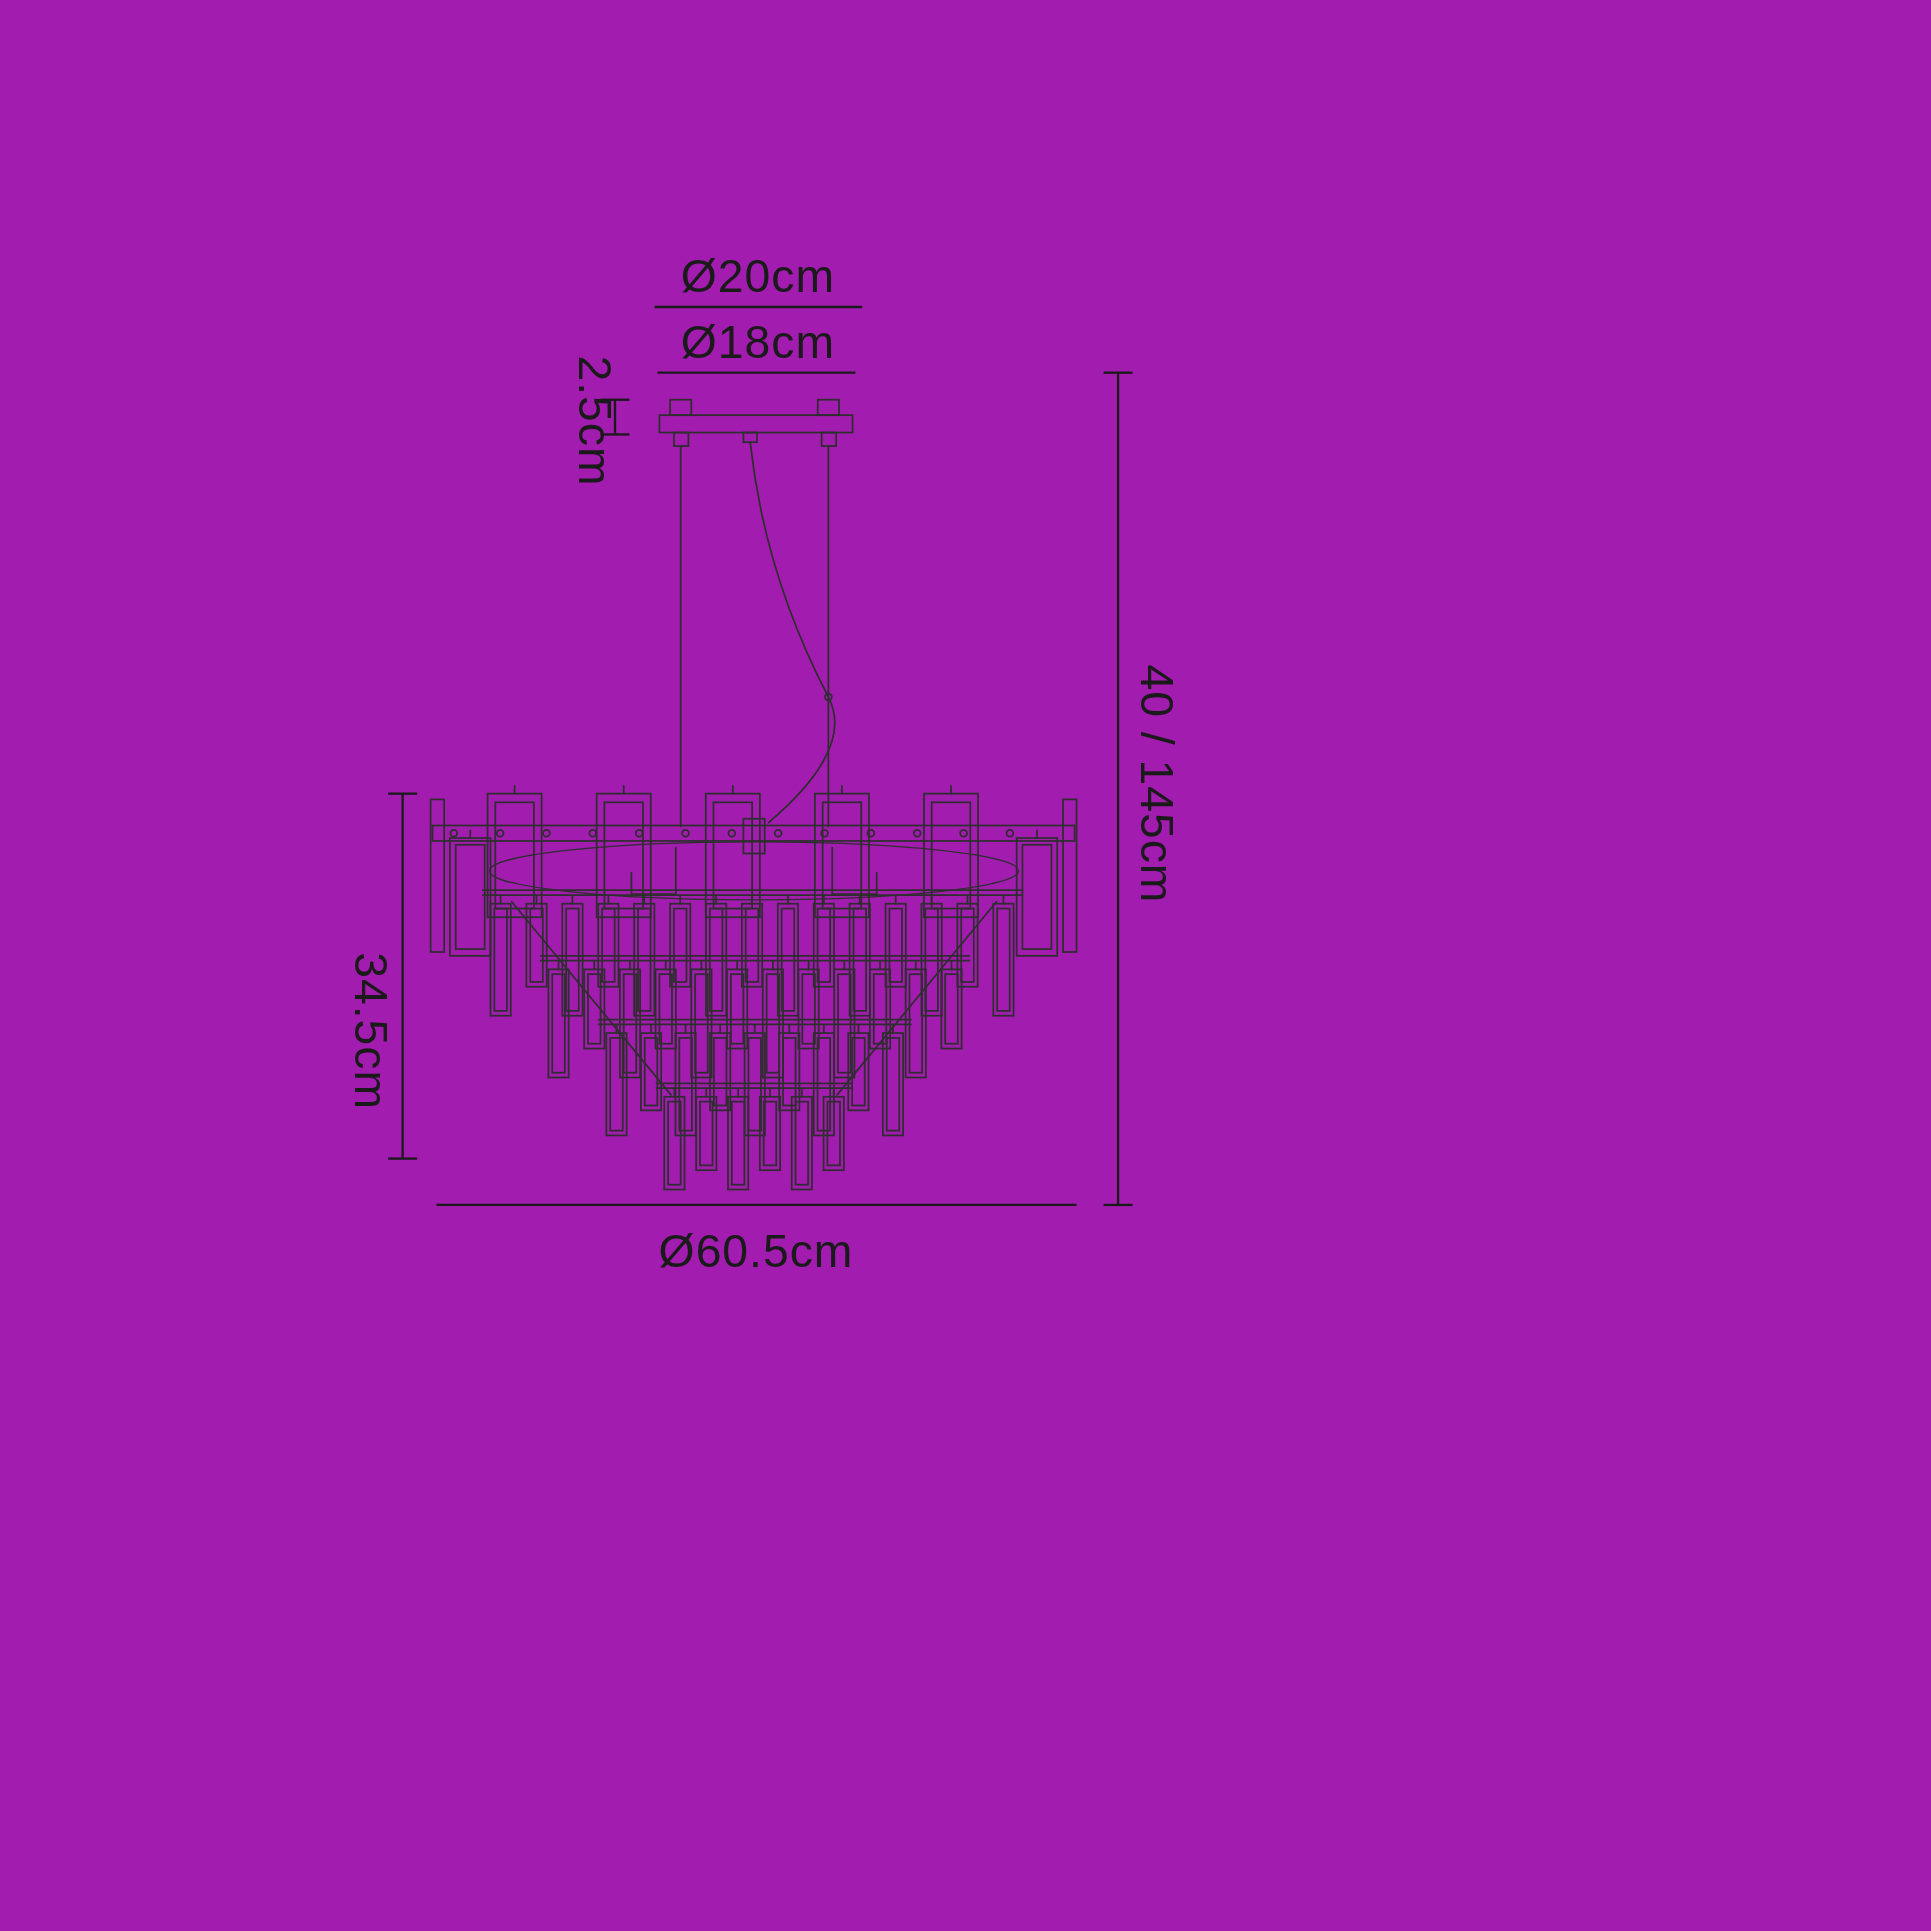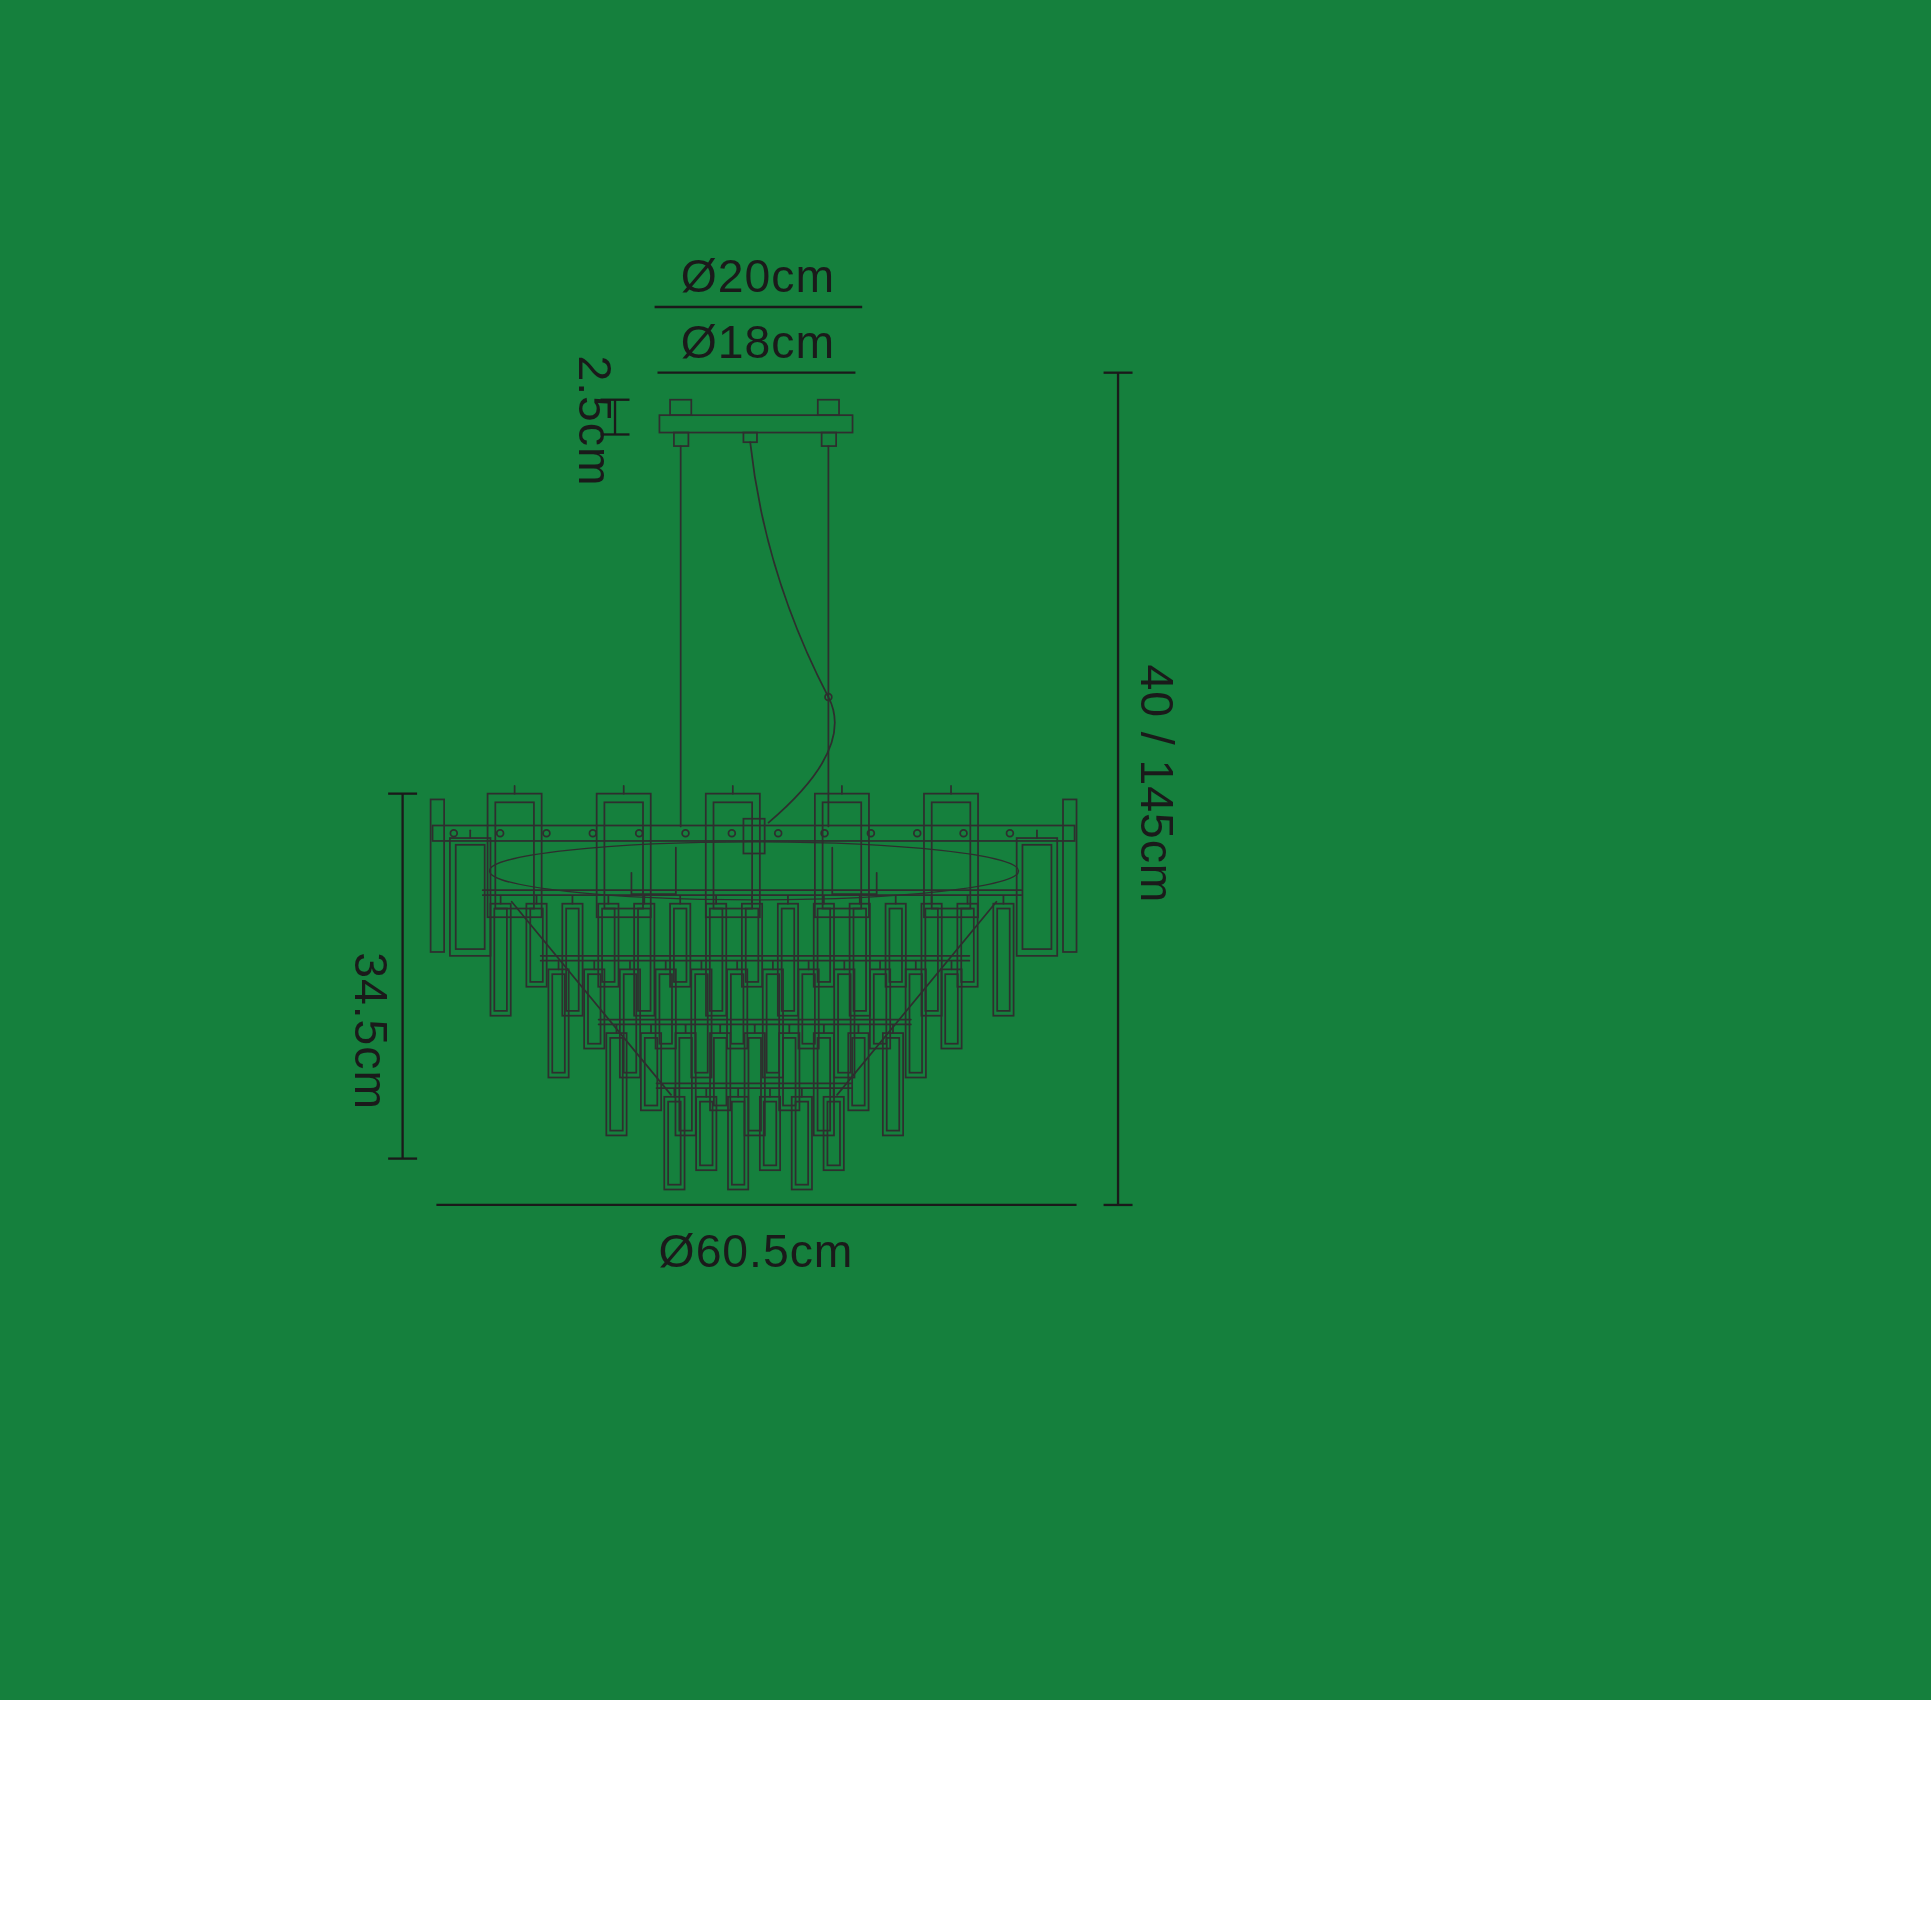--- a/index.html
+++ b/index.html
@@ -1,17 +1,17 @@
 <!DOCTYPE html>
 <html><head>
 <meta charset="utf-8">
 <style>
   html,body{margin:0;padding:0;background:#ffffff;}
   .canvas{
-    position:relative;width:1931px;height:1700px;background:#15803d;
+    position:relative;width:1931px;height:1931px;background:#a21caf;
     overflow:hidden;font-family:"Liberation Sans",sans-serif;
   }
   .canvas svg{position:absolute;left:0;top:0;}
   .art{stroke:#2e2e2e;fill:none;stroke-width:1.8;stroke-linecap:round;}
   .dim{stroke:#1a1a1a;fill:none;stroke-width:2.4;stroke-linecap:butt;}
   .canvas text{
     fill:#1a1a1a;stroke:none;
     font-family:"Liberation Sans",sans-serif;
     font-size:48px;letter-spacing:1px;
   }

